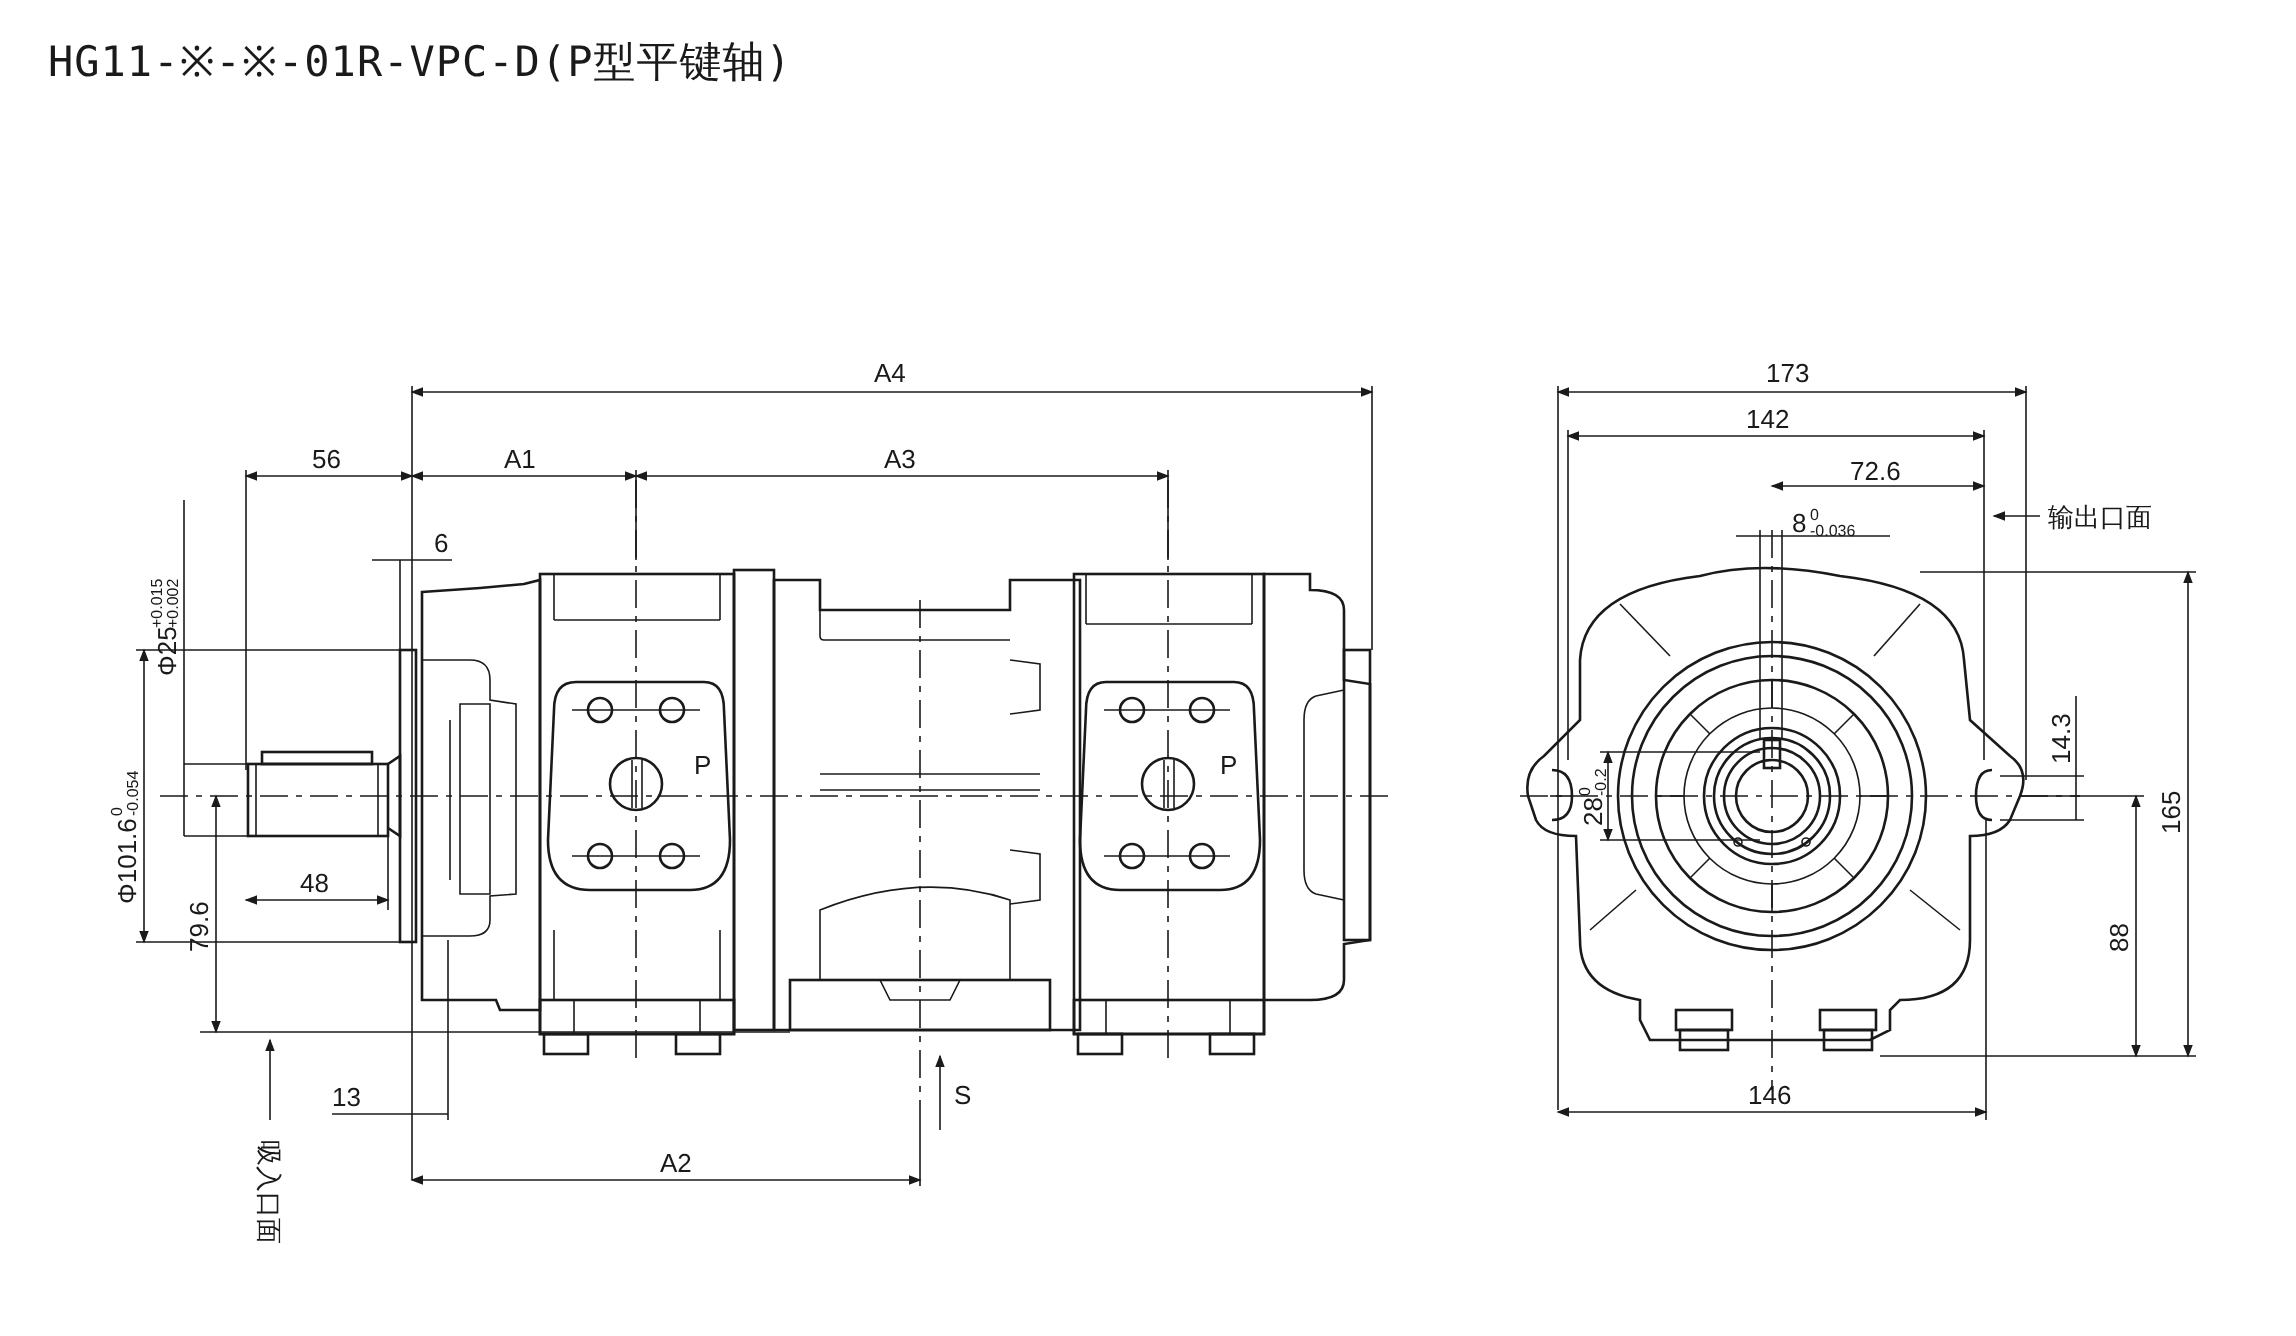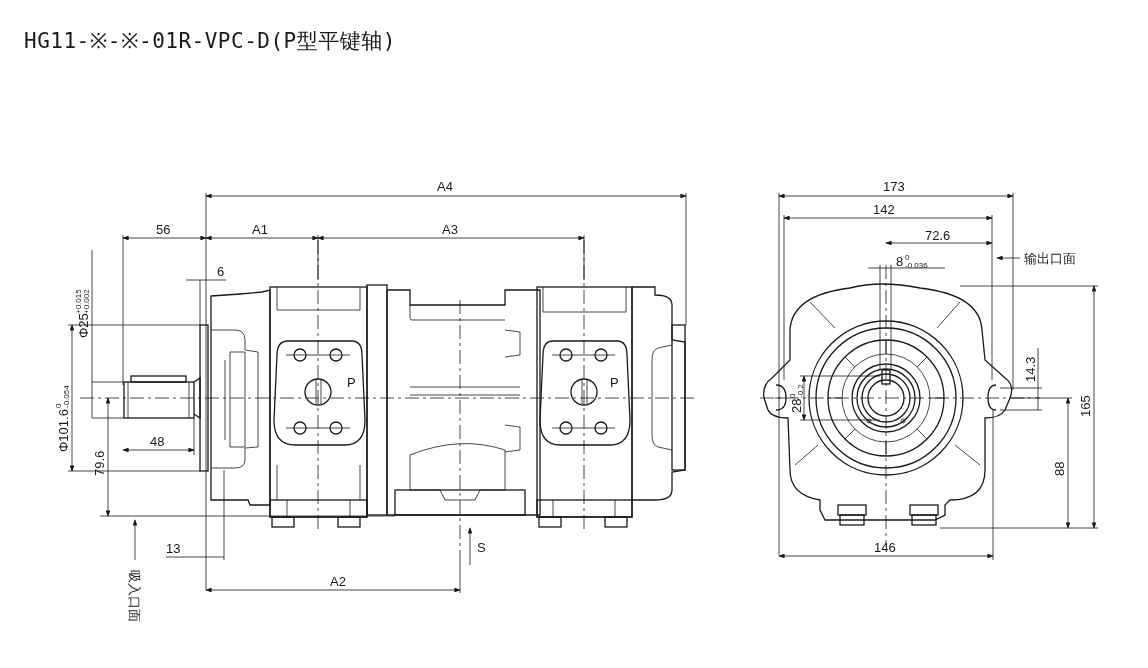--- a/index.html
+++ b/index.html
@@ -1,17 +1,17 @@
 <!DOCTYPE html>
 <html><head>
 <meta charset="utf-8">
 <style>
   html, body { margin:0; padding:0; background:#ffffff; }
   body { width:1148px; height:668px; position:relative; overflow:hidden; font-family:"Liberation Sans", sans-serif; }
-  #title { position:absolute; left:24px; top:26px; font-family:"DejaVu Sans Mono", "Liberation Mono", monospace; font-size:21px; color:#1a1a1a; letter-spacing:0.5px; }
+  #title { position:absolute; left:24px; top:16px; font-family:"DejaVu Sans Mono", "Liberation Mono", monospace; font-size:21px; color:#1a1a1a; letter-spacing:0.5px; }
   svg { position:absolute; left:0; top:0; }
   .ln { stroke:#1a1a1a; stroke-width:1.3; fill:none; }
   .th { stroke:#1a1a1a; stroke-width:0.8; fill:none; }
   .cl { stroke:#1a1a1a; stroke-width:0.8; fill:none; stroke-dasharray:14 4 3 4; }
   .dim { stroke:#1a1a1a; stroke-width:0.8; fill:none; }
   .txt { font-family:"Liberation Sans", sans-serif; font-size:13px; fill:#1a1a1a; }
   .sm { font-family:"Liberation Sans", sans-serif; font-size:8px; fill:#1a1a1a; }
   .cjk { font-family:"DejaVu Sans", sans-serif; font-size:13px; fill:#1a1a1a; }
 </style>
 </head>

